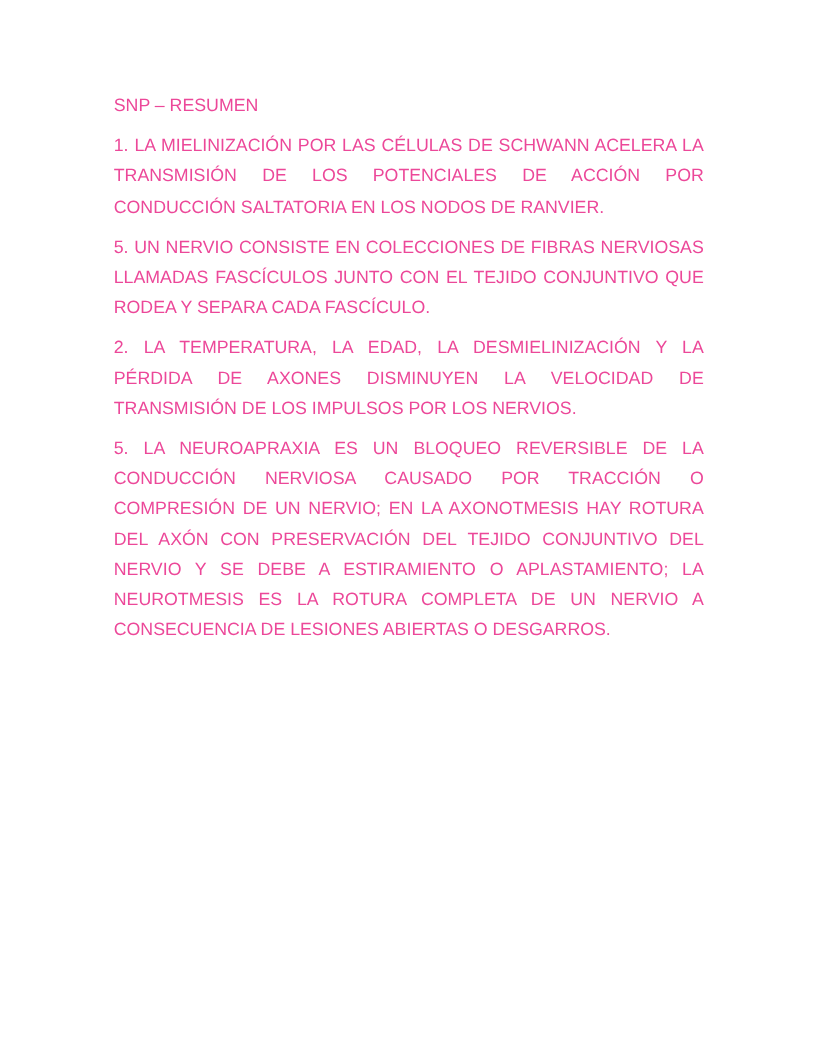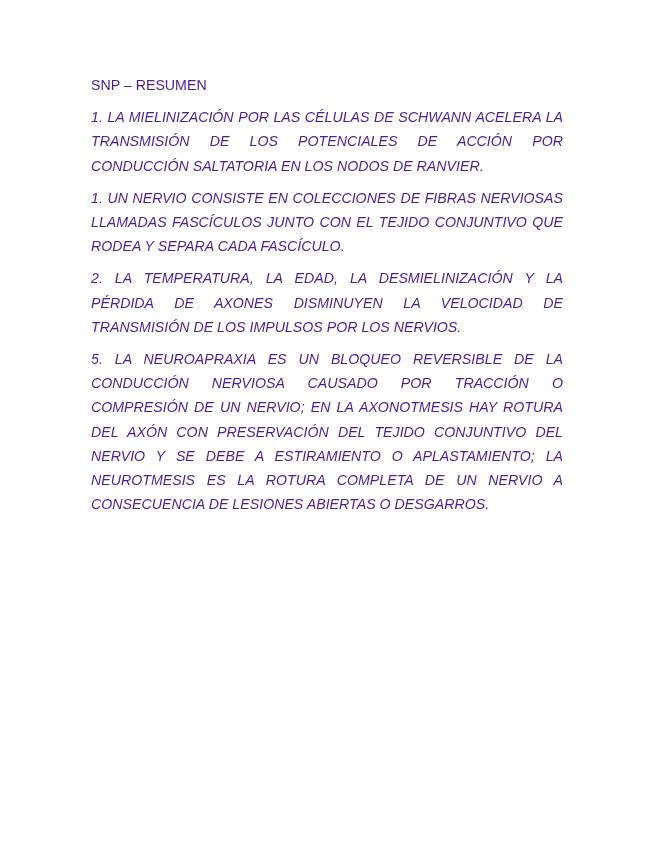--- a/index.html
+++ b/index.html
@@ -13,35 +13,34 @@
       position: relative;
       overflow: hidden;
     }
     .page {
       position: absolute;
       left: 91px;
       top: 73px;
       width: 472px;
       font-family: "Liberation Sans", sans-serif;
       font-size: 14.2px;
-      color: #4c1d95;
+      color: #ec4899;
       line-height: 24.2px;
     }
     .title {
       margin: 0 0 8px 0;
       text-align: left;
     }
     .para {
       margin: 0 0 8px 0;
       text-align: justify;
-      font-style: italic;
     }
   </style>
 </head>
 <body>
 
 <div class="page">
   <p class="title">SNP – RESUMEN</p>
   <p class="para">1. LA MIELINIZACIÓN POR LAS CÉLULAS DE SCHWANN ACELERA LA TRANSMISIÓN DE LOS POTENCIALES DE ACCIÓN POR CONDUCCIÓN SALTATORIA EN LOS NODOS DE RANVIER.</p>
-  <p class="para">1. UN NERVIO CONSISTE EN COLECCIONES DE FIBRAS NERVIOSAS LLAMADAS FASCÍCULOS JUNTO CON EL TEJIDO CONJUNTIVO QUE RODEA Y SEPARA CADA FASCÍCULO.</p>
+  <p class="para">5. UN NERVIO CONSISTE EN COLECCIONES DE FIBRAS NERVIOSAS LLAMADAS FASCÍCULOS JUNTO CON EL TEJIDO CONJUNTIVO QUE RODEA Y SEPARA CADA FASCÍCULO.</p>
   <p class="para">2. LA TEMPERATURA, LA EDAD, LA DESMIELINIZACIÓN Y LA PÉRDIDA DE AXONES DISMINUYEN LA VELOCIDAD DE TRANSMISIÓN DE LOS IMPULSOS POR LOS NERVIOS.</p>
   <p class="para">5. LA NEUROAPRAXIA ES UN BLOQUEO REVERSIBLE DE LA CONDUCCIÓN NERVIOSA CAUSADO POR TRACCIÓN O COMPRESIÓN DE UN NERVIO; EN LA AXONOTMESIS HAY ROTURA DEL AXÓN CON PRESERVACIÓN DEL TEJIDO CONJUNTIVO DEL NERVIO Y SE DEBE A ESTIRAMIENTO O APLASTAMIENTO; LA NEUROTMESIS ES LA ROTURA COMPLETA DE UN NERVIO A CONSECUENCIA DE LESIONES ABIERTAS O DESGARROS.</p>
 </div>
 
 </body></html>

